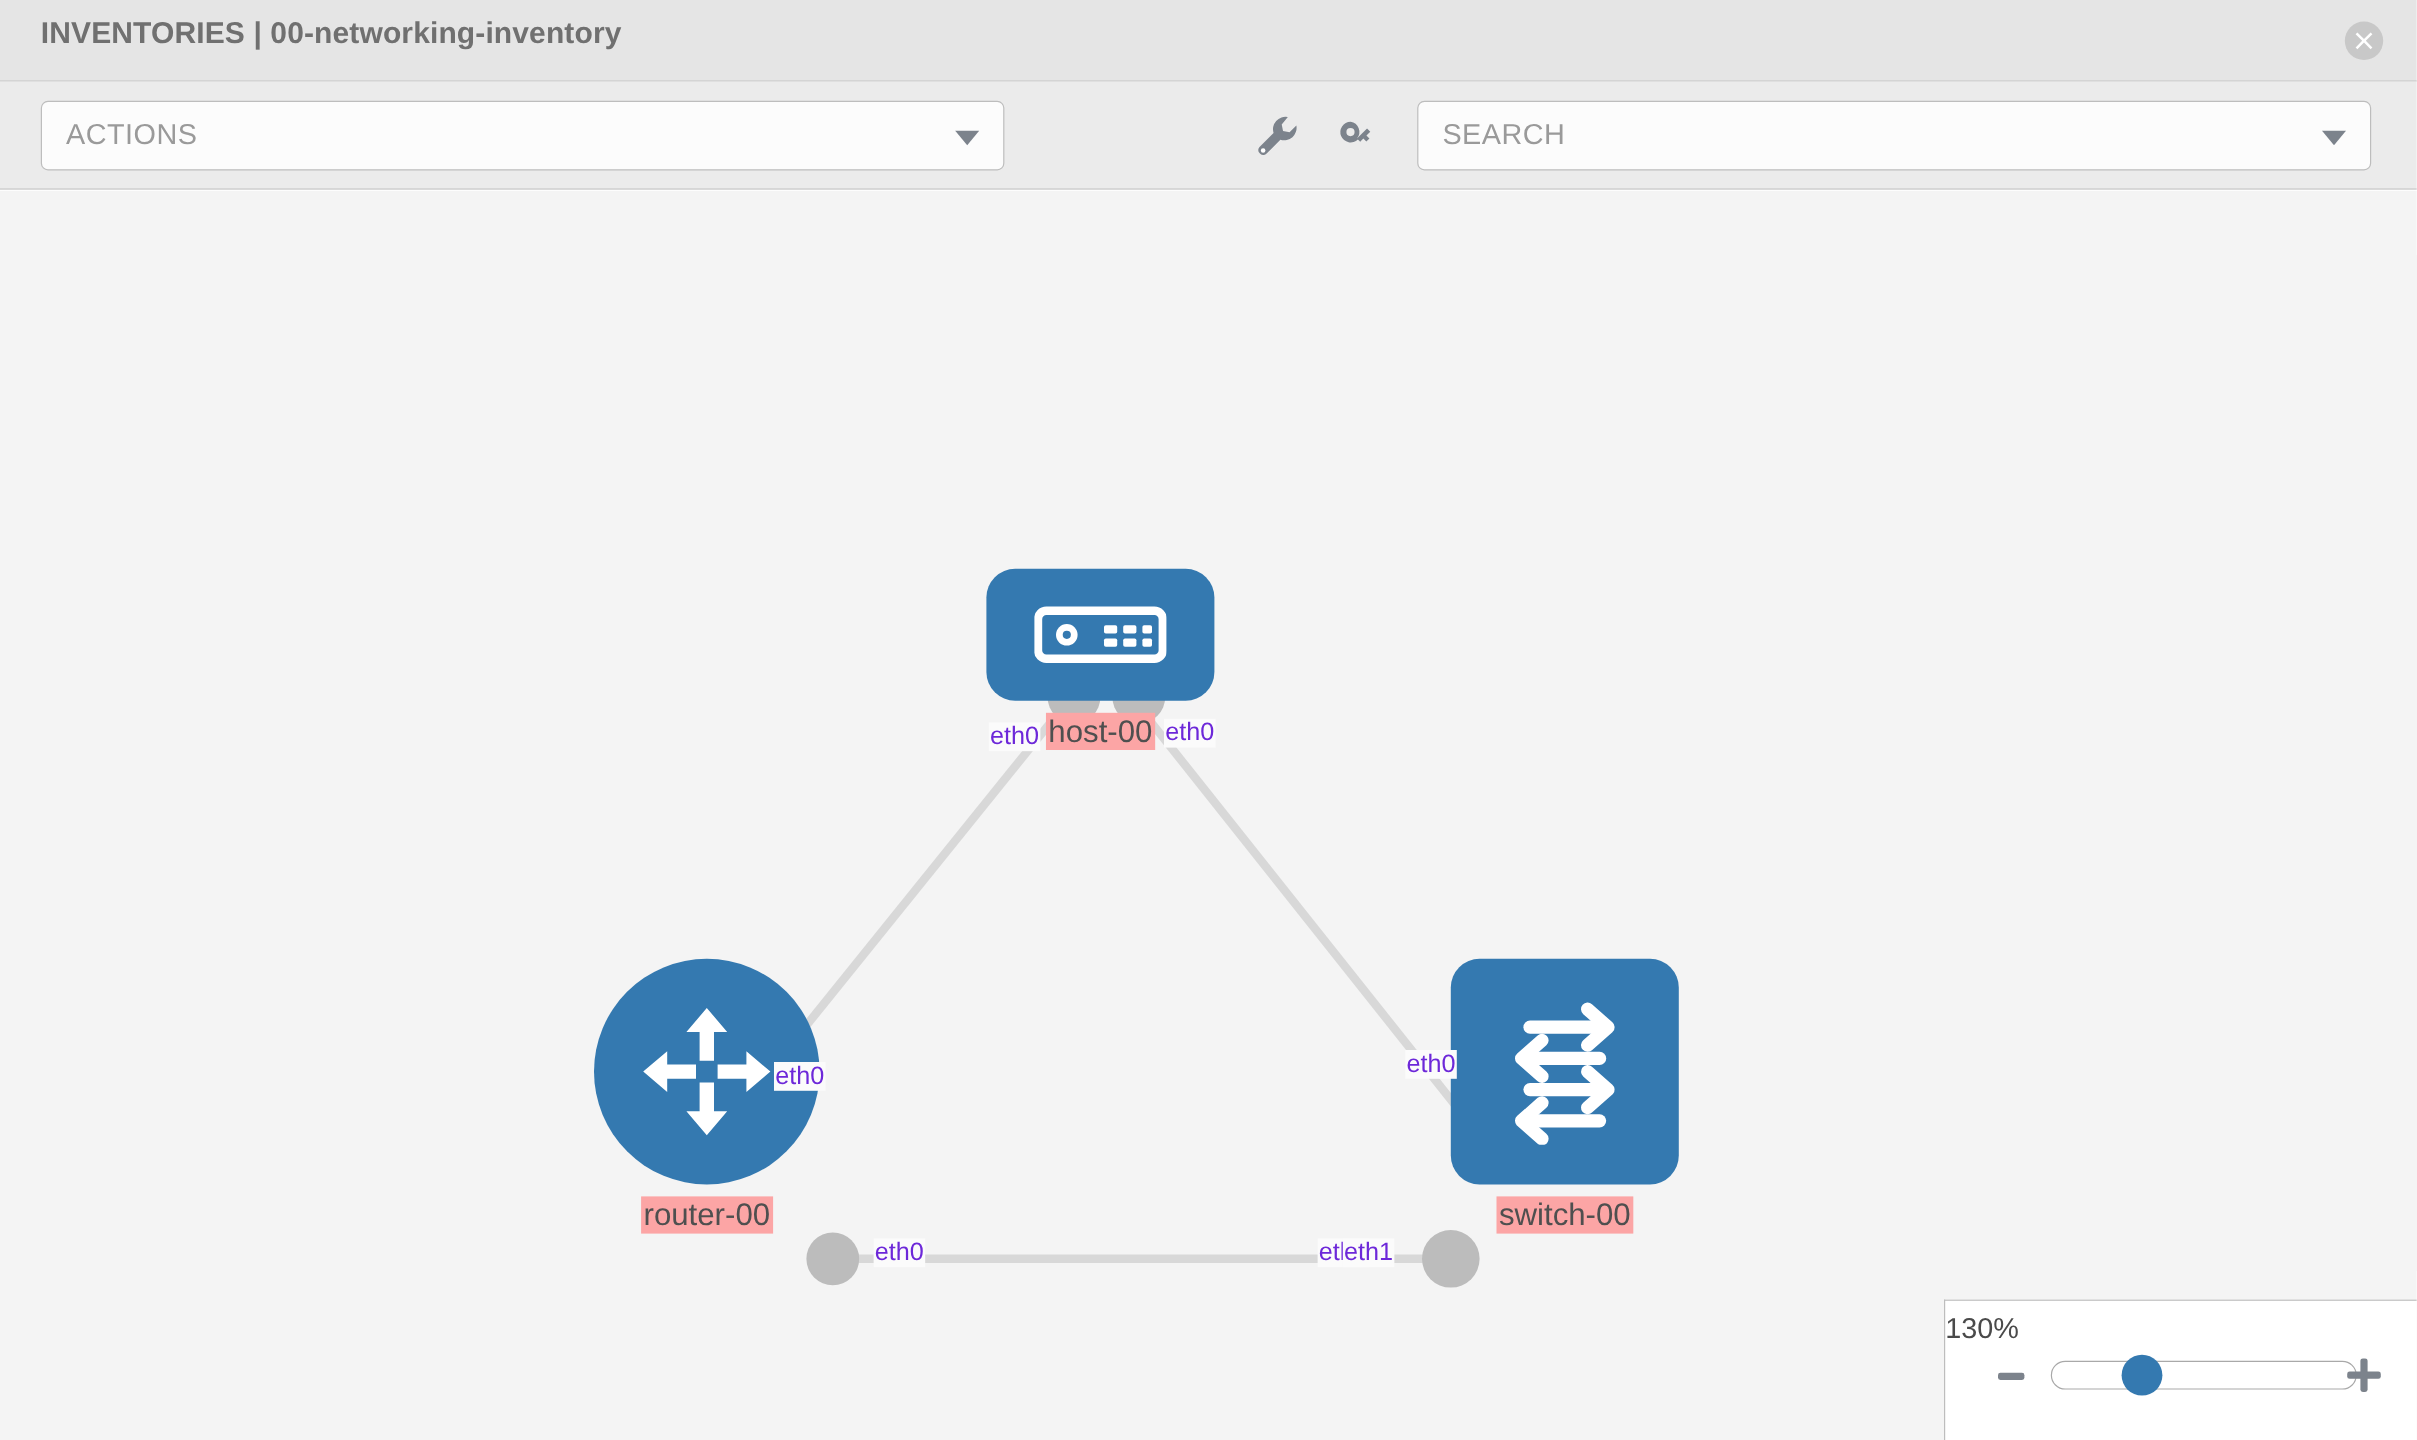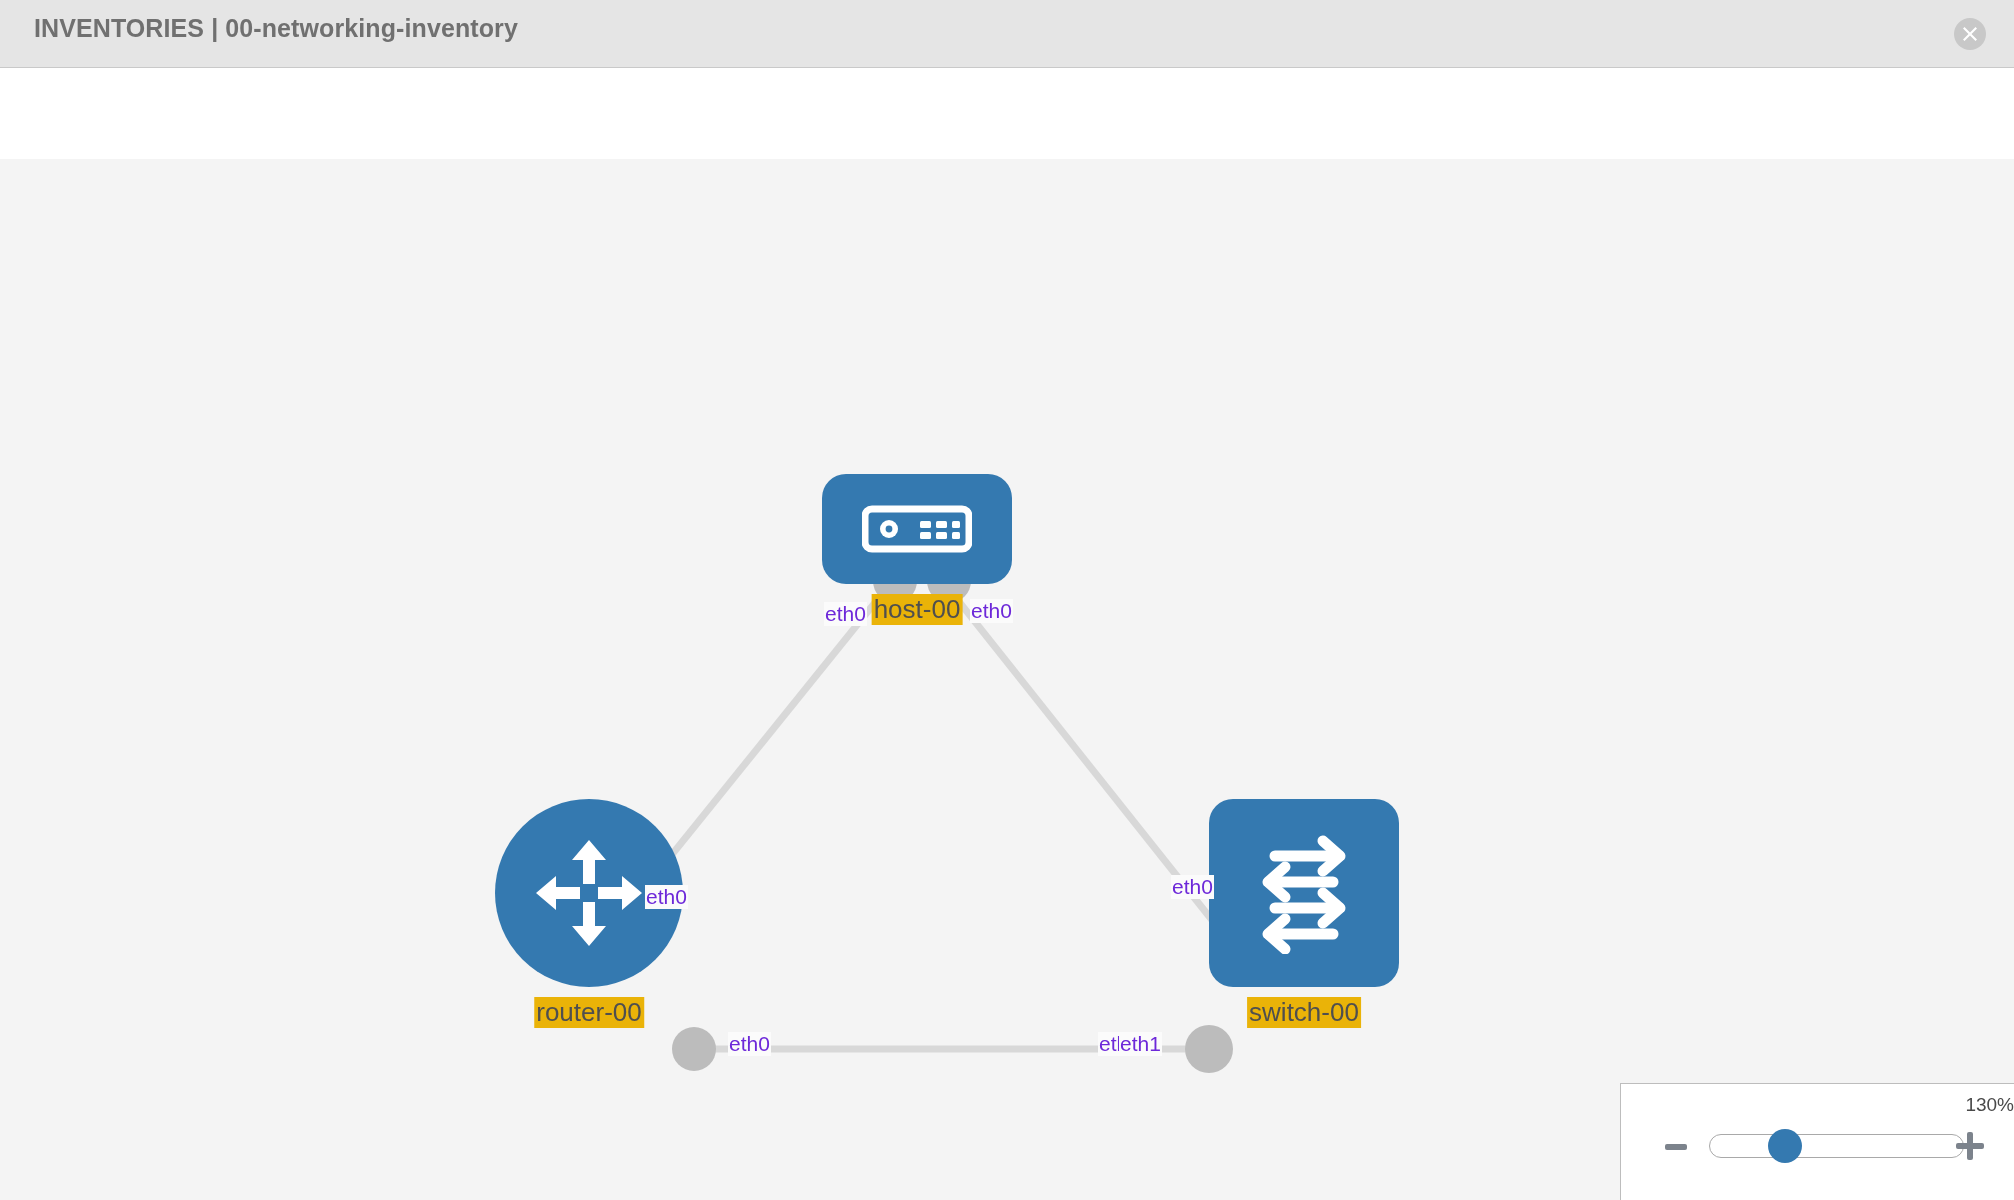--- a/index.html
+++ b/index.html
@@ -104,21 +104,21 @@
     display: flex; align-items: center; justify-content: center;
     cursor: pointer;
   }
   .node-square { border-radius: 24px; }
   .node-circle { border-radius: 50%; }
 
   .node-label {
     position: absolute;
     font-size: 26px;
     color: #4f4f4f;
-    background: #eab308;
+    background: #fca5a5;
     white-space: nowrap;
     padding: 0 2px;
     transform: translateX(-50%);
   }
 
   .conn-dot {
     position: absolute;
     background: #bcbcbc;
     border-radius: 50%;
   }
@@ -135,22 +135,22 @@
   
   .zoom-panel {
     position: absolute; left: 1620px; top: 1083px;
     width: 394px; height: 117px;
     background: #ffffff;
     border: 1px solid #bdbdbd;
     border-right: none; border-bottom: none;
   }
   .zoom-value {
     position: absolute; left: 0; right: 0; top: 10px;
-    text-align: right;
-    font-size: 19px; color: #4a4a4a;
+    text-align: left;
+    font-size: 24px; color: #4a4a4a;
   }
   .zoom-minus {
     position: absolute; left: 44px; top: 60px;
     width: 22px; height: 6px; background: #7c838c;
     border-radius: 2px; cursor: pointer;
   }
   .zoom-plus {
     position: absolute; right: 30px; top: 48px;
     width: 28px; height: 28px; cursor: pointer;
   }
@@ -183,20 +183,50 @@
 
   <div class="header">
     <div class="header-title">INVENTORIES | 00-networking-inventory</div>
     <div class="close-btn">
       <svg width="32" height="32" viewBox="0 0 32 32" aria-hidden="true">
         <path d="M10.5 9 L16 14.5 L21.5 9 L23 10.5 L17.5 16 L23 21.5 L21.5 23 L16 17.5 L10.5 23 L9 21.5 L14.5 16 L9 10.5 Z" fill="#ffffff"></path>
       </svg>
     </div>
   </div>
 
+  <div class="toolbar">
+
+    <div class="actions-select">
+      <span class="actions-label">ACTIONS</span>
+      <span class="caret"></span>
+    </div>
+
+    <div class="tool-icon icon-wrench">
+      <svg width="46" height="46" viewBox="0 0 46 46" aria-hidden="true">
+        <g fill="#7c838c">
+          <path d="M33.2 7.5 a10.4 10.4 0 0 0 -11.9 13.3 L9.6 32.5 a3.6 3.6 0 0 0 0 5.1 l0.6 0.6 a3.6 3.6 0 0 0 5.1 0 L27 26.5 a10.4 10.4 0 0 0 13.3 -11.9 l-5.7 5.7 -5.4 -1.1 -1.1 -5.4 z"></path>
+          <circle cx="12.6" cy="35.4" r="1.9" fill="#ffffff"></circle>
+        </g>
+      </svg>
+    </div>
+
+    <div class="tool-icon icon-key">
+      <svg width="46" height="46" viewBox="0 0 46 46" aria-hidden="true">
+        <g fill="#7c838c">
+          <path d="M17.5 11.5 a8.6 8.6 0 1 0 6.1 14.7 l1.9 1.9 2.6 -2.6 2.5 2.5 2.6 -2.6 -2.5 -2.5 3.2 -3.2 -2.7 -2.7 -8.4 8.4 a8.6 8.6 0 0 0 -5.3 -14 z"></path>
+          <circle cx="17.4" cy="20.1" r="3.4" fill="#ebebeb"></circle>
+        </g>
+      </svg>
+    </div>
+
+    <div class="search-box">
+      <span class="search-label">SEARCH</span>
+      <span class="caret"></span>
+    </div>
+  </div>
 
   <div class="canvas">
 
     <svg width="2014" height="1041">
 
       <line x1="890" y1="425" x2="620" y2="760" stroke="#d8d8d8" stroke-width="7"></line>
 
       <line x1="945" y1="425" x2="1235" y2="790" stroke="#d8d8d8" stroke-width="7"></line>
 
       <line x1="690" y1="890" x2="1215" y2="890" stroke="#d8d8d8" stroke-width="7"></line>

